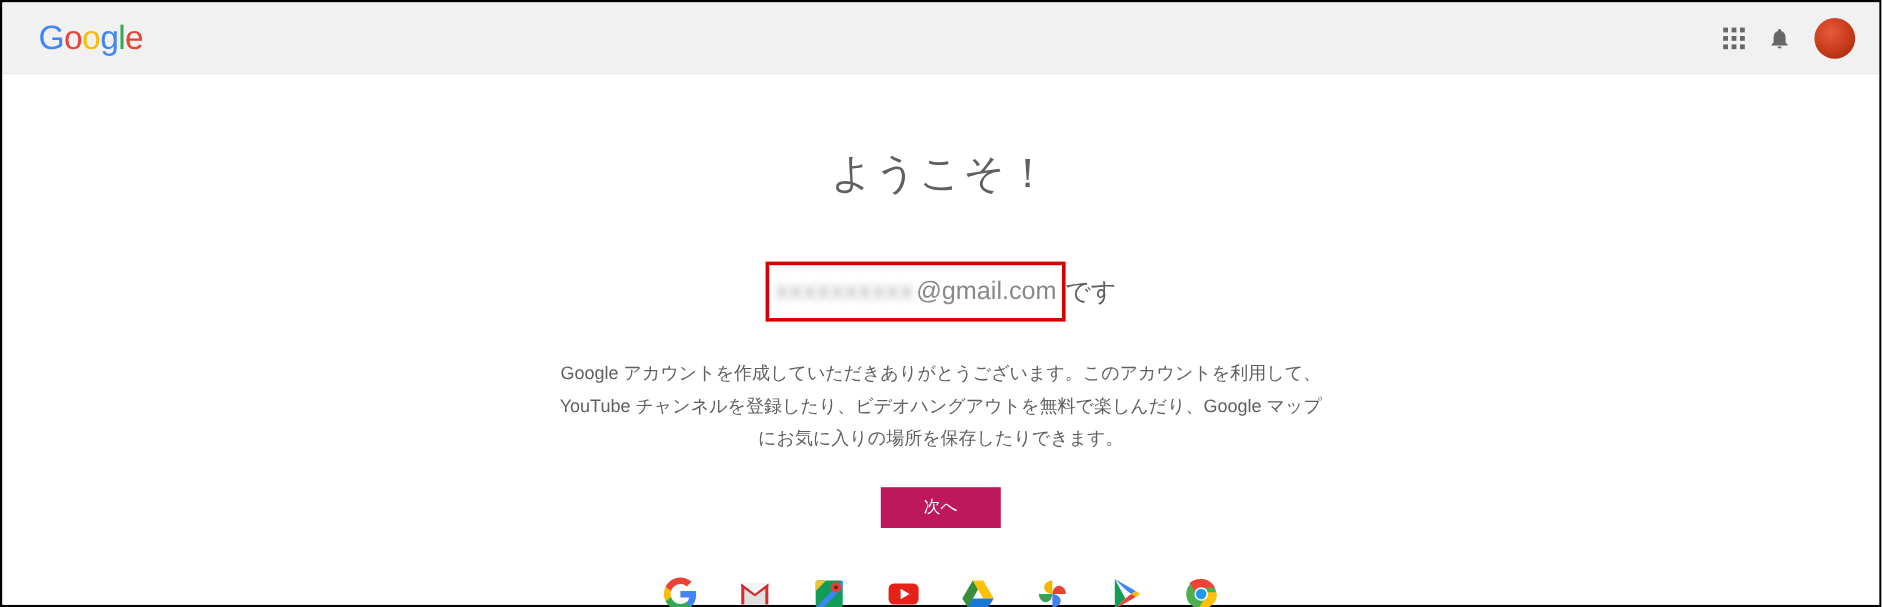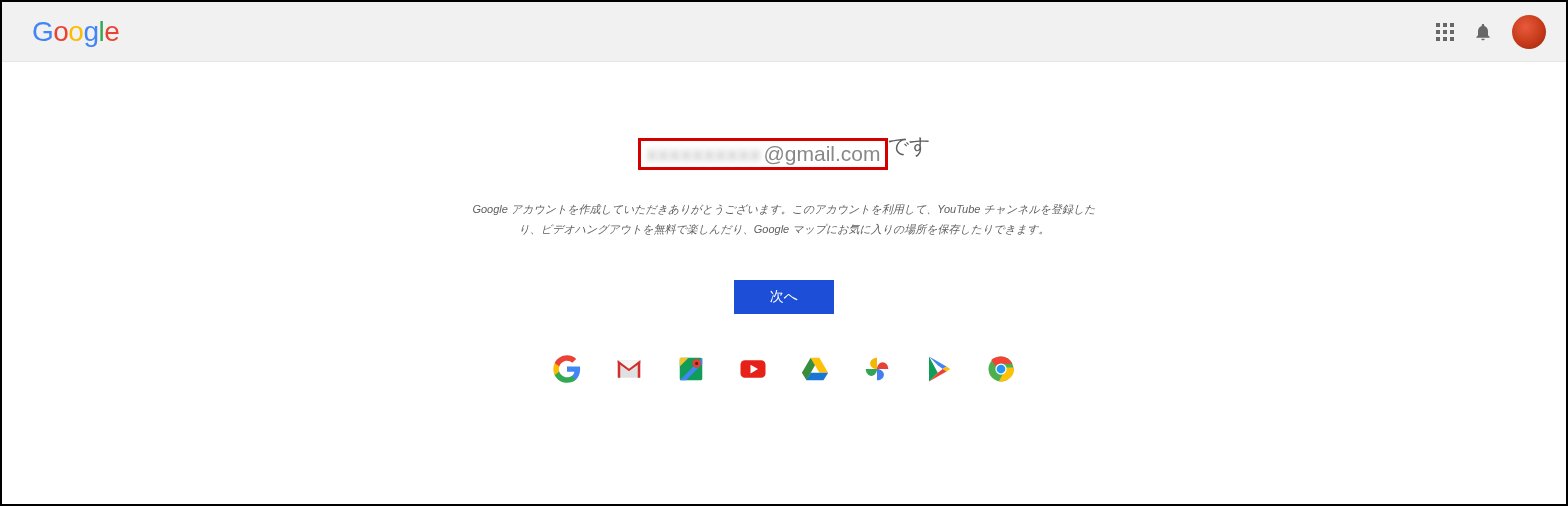--- a/index.html
+++ b/index.html
@@ -24,25 +24,25 @@
   
   .hint { position:absolute; top:70px; right:60px; width:300px; font-size:13px; color:#777; font-style:italic; line-height:1.6; text-align:left; }
   .arrow-wrap { position:absolute; top:62px; right:22px; width:70px; height:60px; }
   .arrow-wrap svg { width:100%; height:100%; stroke:#a0a0a0; fill:none; stroke-width:3; }
 
   
   .content { position:absolute; top:60px; left:0; right:0; bottom:0; background:#fff; }
   .center { width:700px; margin: 0 auto; text-align:center; padding-top:60px; }
   h1.welcome { font-size:34px; font-weight:300; color:#5f5f5f; letter-spacing:2px; margin-bottom:50px; }
   .email-line { font-size:21px; color:#5f5f5f; font-weight:300; margin-bottom:30px; display:flex; justify-content:center; align-items:center; flex-wrap:nowrap; }
-  .email-box { display:inline-flex; align-items:center; border:3px solid #d40000; padding:0 4px; height:32px;margin-top:16px; }
+  .email-box { display:inline-flex; align-items:center; border:3px solid #d40000; padding:0 4px; height:50px; }
   .blurred { color:#aaa; filter: blur(3px); letter-spacing:1px; padding:0 2px; }
   .domain-part { color:#888; font-size:21px; }
-  .desc { font-size:11px; color:#5f5f5f; line-height:1.8; max-width:640px; margin:0 auto 40px;font-style:italic; }
-  .next-btn { display:inline-block; background:#1d4ed8; color:#fff; font-size:14px; padding:8px 36px; border:none; cursor:pointer; }
+  .desc { font-size:15px; color:#5f5f5f; line-height:1.8; max-width:640px; margin:0 auto 27px; }
+  .next-btn { display:inline-block; background:#be185d; color:#fff; font-size:14px; padding:8px 36px; border:none; cursor:pointer; }
 
   
   .icon-row { margin-top:38px; display:flex; justify-content:center; align-items:center; gap:28px; }
   .icon-row .ic { width:34px; height:34px; display:flex; align-items:center; justify-content:center; cursor:pointer; }
   .icon-row svg { width:30px; height:30px; }
 </style>
 </head>
 <body>
 <div class="frame">
 
@@ -79,20 +79,21 @@
   <div class="hint">アプリの起動、お知らせの確認、アカウントの編集はこちらから</div>
   <div class="arrow-wrap">
     <svg viewBox="0 0 70 60">
       <path d="M5 55 C 30 55, 55 40, 60 12" stroke-linecap="round"></path>
       <path d="M52 18 L60 8 L66 20" stroke-linecap="round" stroke-linejoin="round"></path>
     </svg>
   </div>
 
   <div class="content">
     <div class="center">
+      <h1 class="welcome">ようこそ！</h1>
 
       <div class="email-line">
         <span class="email-box">
           <span class="blurred">xxxxxxxxxx</span>
           <span class="domain-part">@gmail.com</span>
         </span>
         <span> です</span>
       </div>
 
       <p class="desc">Google アカウントを作成していただきありがとうございます。このアカウントを利用して、YouTube チャンネルを登録したり、ビデオハングアウトを無料で楽しんだり、Google マップにお気に入りの場所を保存したりできます。</p>

